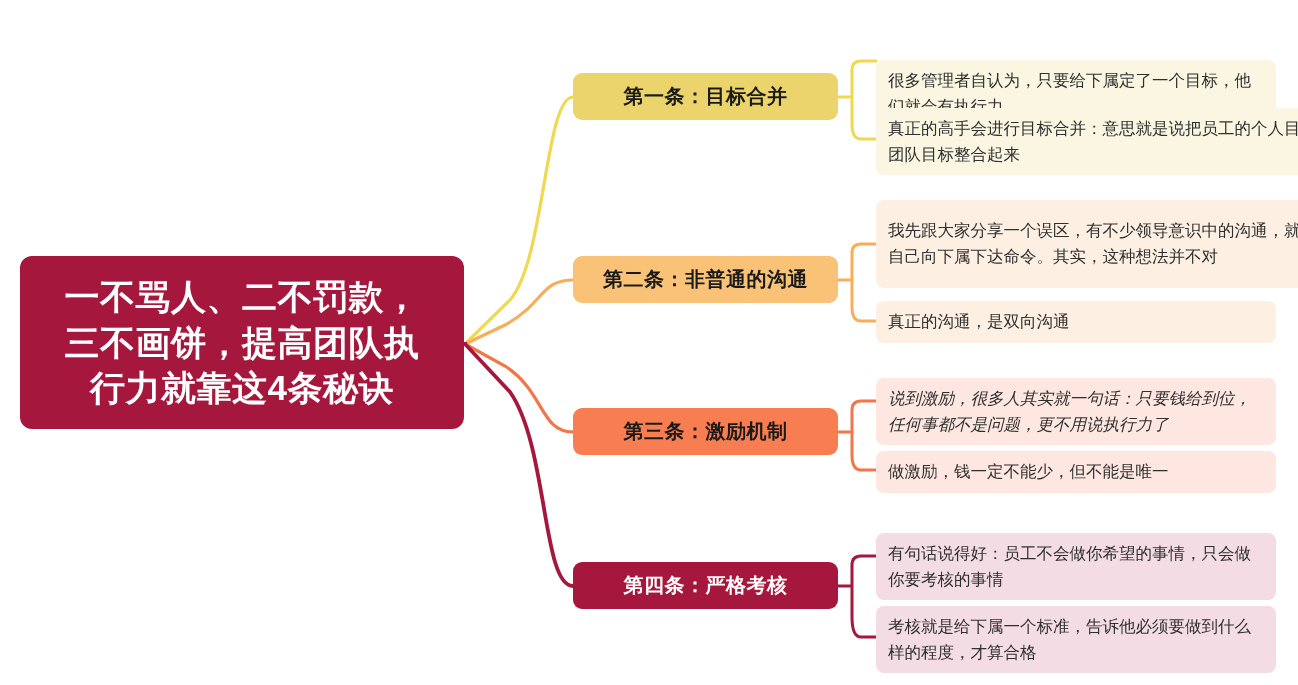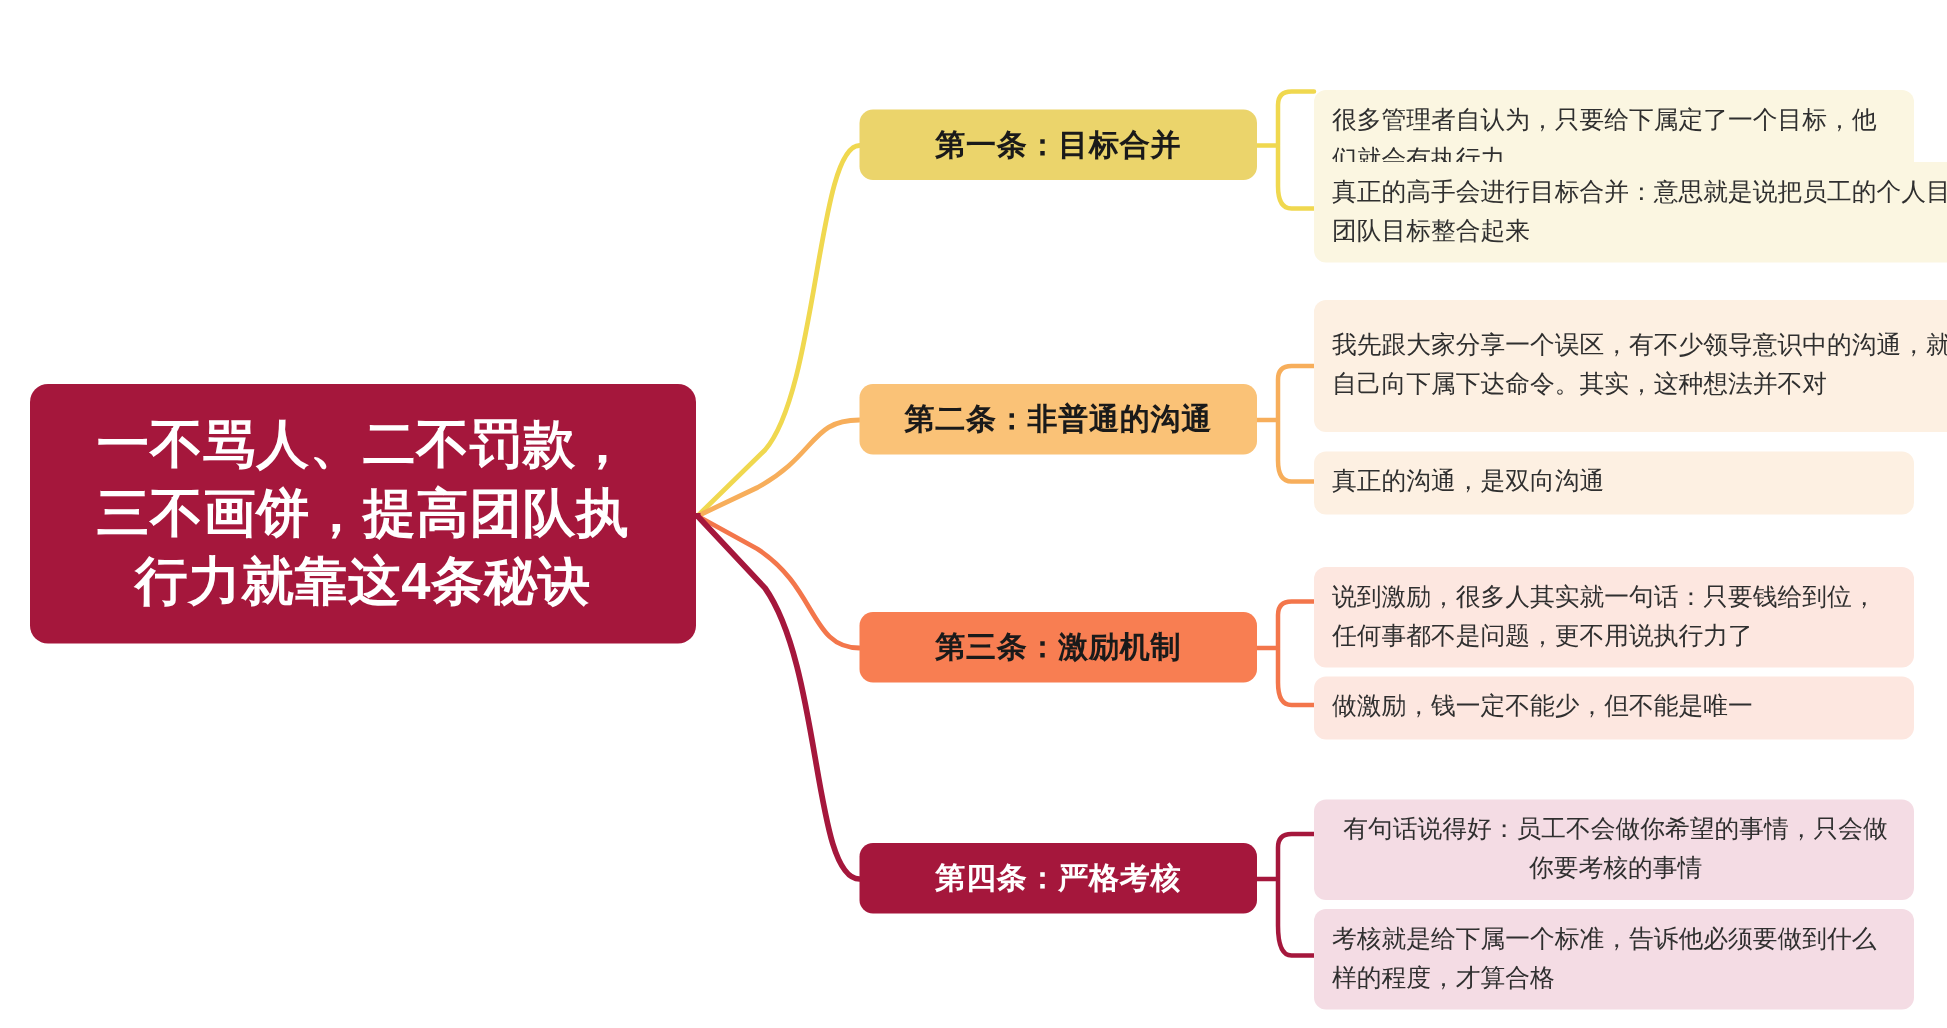--- a/index.html
+++ b/index.html
@@ -149,30 +149,30 @@
   <div class="leaf-node" style="left: 876px; top: 200px; width: 456px; min-height: 88px; background: rgb(253, 240, 226);">
     <span class="leaf-text">我先跟大家分享一个误区，有不少领导意识中的沟通，就是自己向下属下达命令。其实，这种想法并不对</span>
   </div>
   <div class="leaf-node" style="left: 876px; top: 301px; width: 400px; min-height: 40px; background: rgb(253, 240, 226);">
     <span class="leaf-text">真正的沟通，是双向沟通</span>
   </div>
 
   <div class="branch-node" style="left: 573px; top: 408px; width: 265px; height: 47px; background: rgb(248, 126, 82);">
     <span class="branch-text" style="color: rgb(26, 26, 26);">第三条：激励机制</span>
   </div>
-  <div class="leaf-node" style="left: 876px; top: 378px; width: 400px; min-height: 63px; background: rgb(253, 231, 224);">
+  <div class="leaf-node" style="left: 876px; top: 378px; width: 400px; min-height: 63px; background: rgb(253, 231, 224); font-style: italic;">
     <span class="leaf-text">说到激励，很多人其实就一句话：只要钱给到位，任何事都不是问题，更不用说执行力了</span>
   </div>
   <div class="leaf-node" style="left: 876px; top: 451px; width: 400px; min-height: 40px; background: rgb(253, 231, 224);">
     <span class="leaf-text">做激励，钱一定不能少，但不能是唯一</span>
   </div>
 
   <div class="branch-node" style="left: 573px; top: 562px; width: 265px; height: 47px; background: rgb(165, 23, 60);">
     <span class="branch-text" style="color: rgb(255, 255, 255);">第四条：严格考核</span>
   </div>
-  <div class="leaf-node" style="left: 876px; top: 533px; width: 400px; min-height: 63px; background: rgb(244, 220, 228); text-align: center;">
+  <div class="leaf-node" style="left: 876px; top: 533px; width: 400px; min-height: 63px; background: rgb(244, 220, 228);">
     <span class="leaf-text">有句话说得好：员工不会做你希望的事情，只会做你要考核的事情</span>
   </div>
   <div class="leaf-node" style="left: 876px; top: 606px; width: 400px; min-height: 63px; background: rgb(244, 220, 228);">
     <span class="leaf-text">考核就是给下属一个标准，告诉他必须要做到什么样的程度，才算合格</span>
   </div>
 
 </div>
 
 </body></html>

